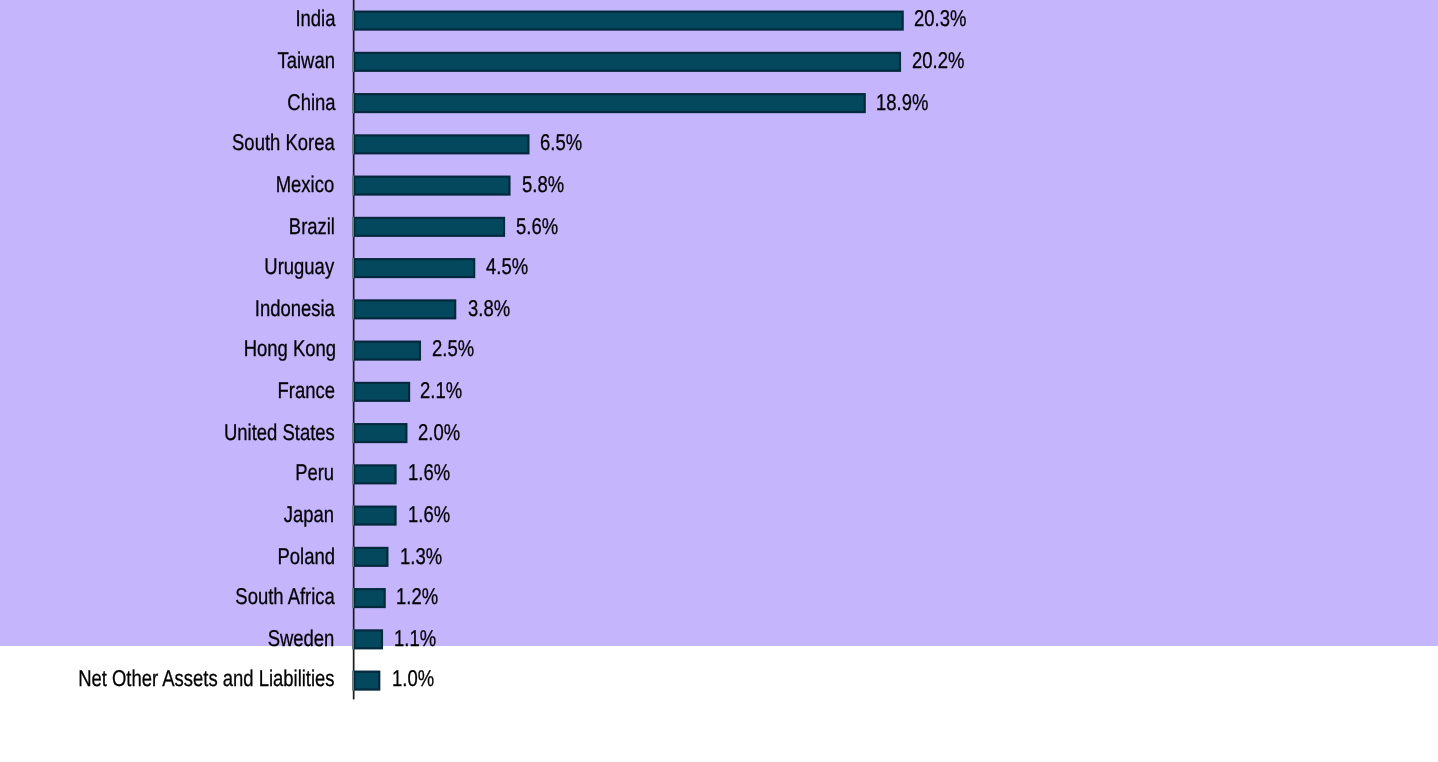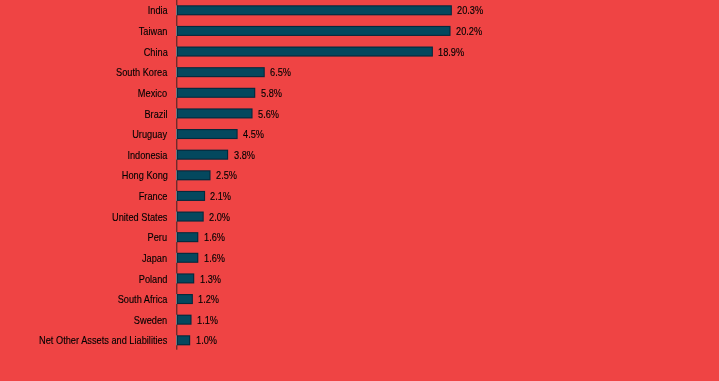--- a/index.html
+++ b/index.html
@@ -1,18 +1,18 @@
 <!DOCTYPE html>
 <html><head>
 <meta charset="utf-8">
 <style>
   html,body{margin:0;padding:0;}
   body{width:719px;height:381px;background:#ffffff;
        font-family:"Liberation Sans",sans-serif;overflow:hidden;}
-  #chart{position:relative;width:719px;height:381px;background:#ef4444;}
+  #chart{position:relative;width:719px;height:323px;background:#c4b5fd;}
   #plot{position:absolute;left:0;top:0;}
   #labels{position:absolute;left:0;top:0;width:719px;height:381px;}
   .lbl{position:absolute;white-space:nowrap;font-size:11.4px;line-height:normal;
        color:#000000;-webkit-text-stroke:0.14px #000000;}
   .cat{transform:scaleX(0.81);transform-origin:right center;}
   .val{transform:scaleX(0.81);transform-origin:left center;}
 </style>
 </head>
 <body>
 

